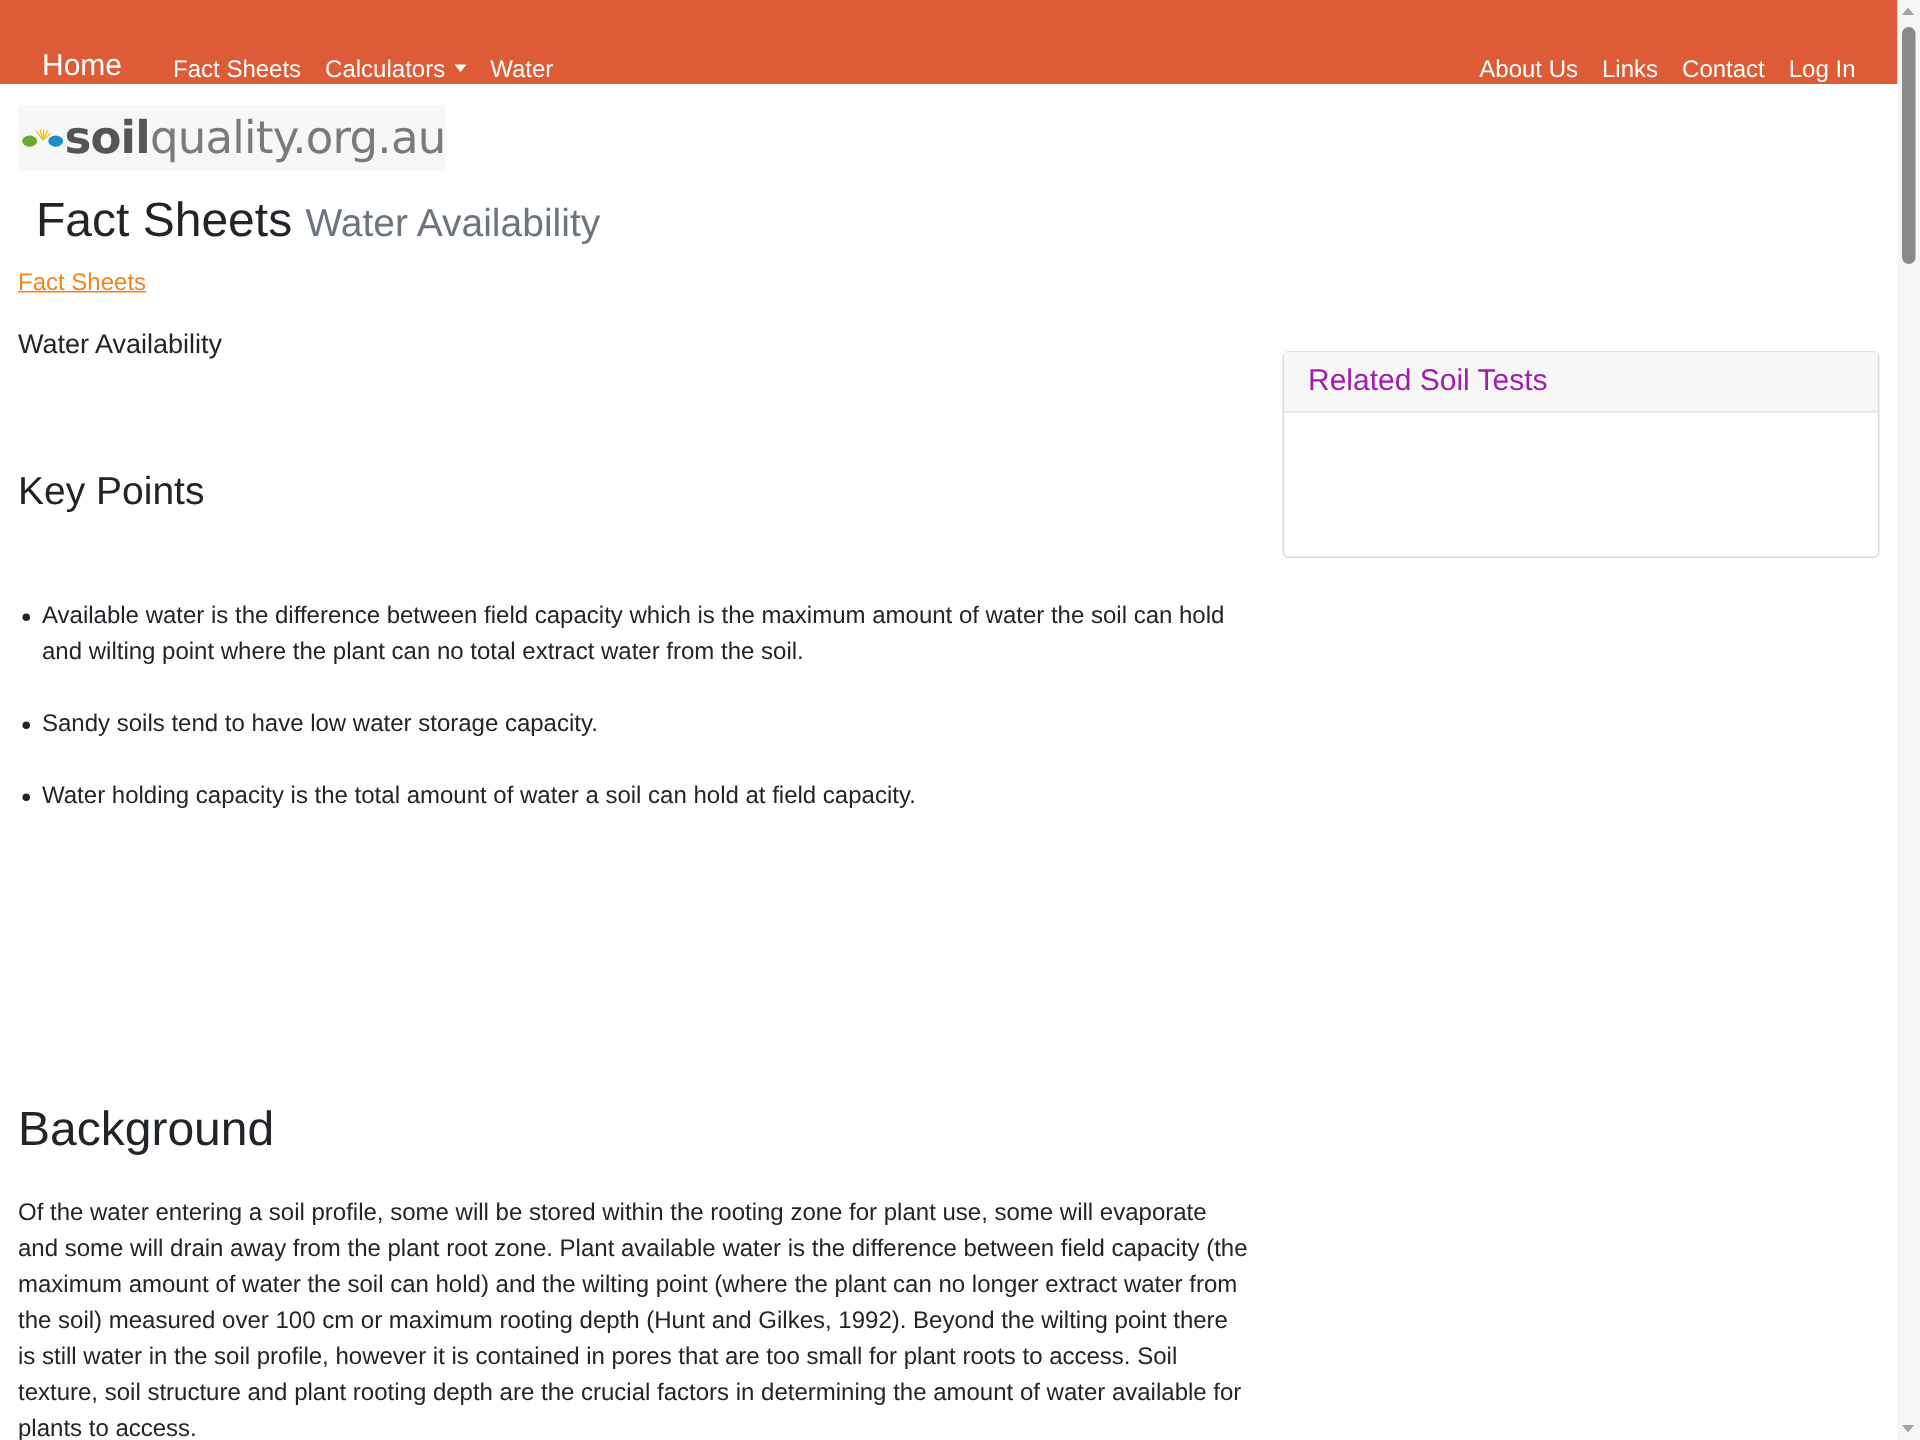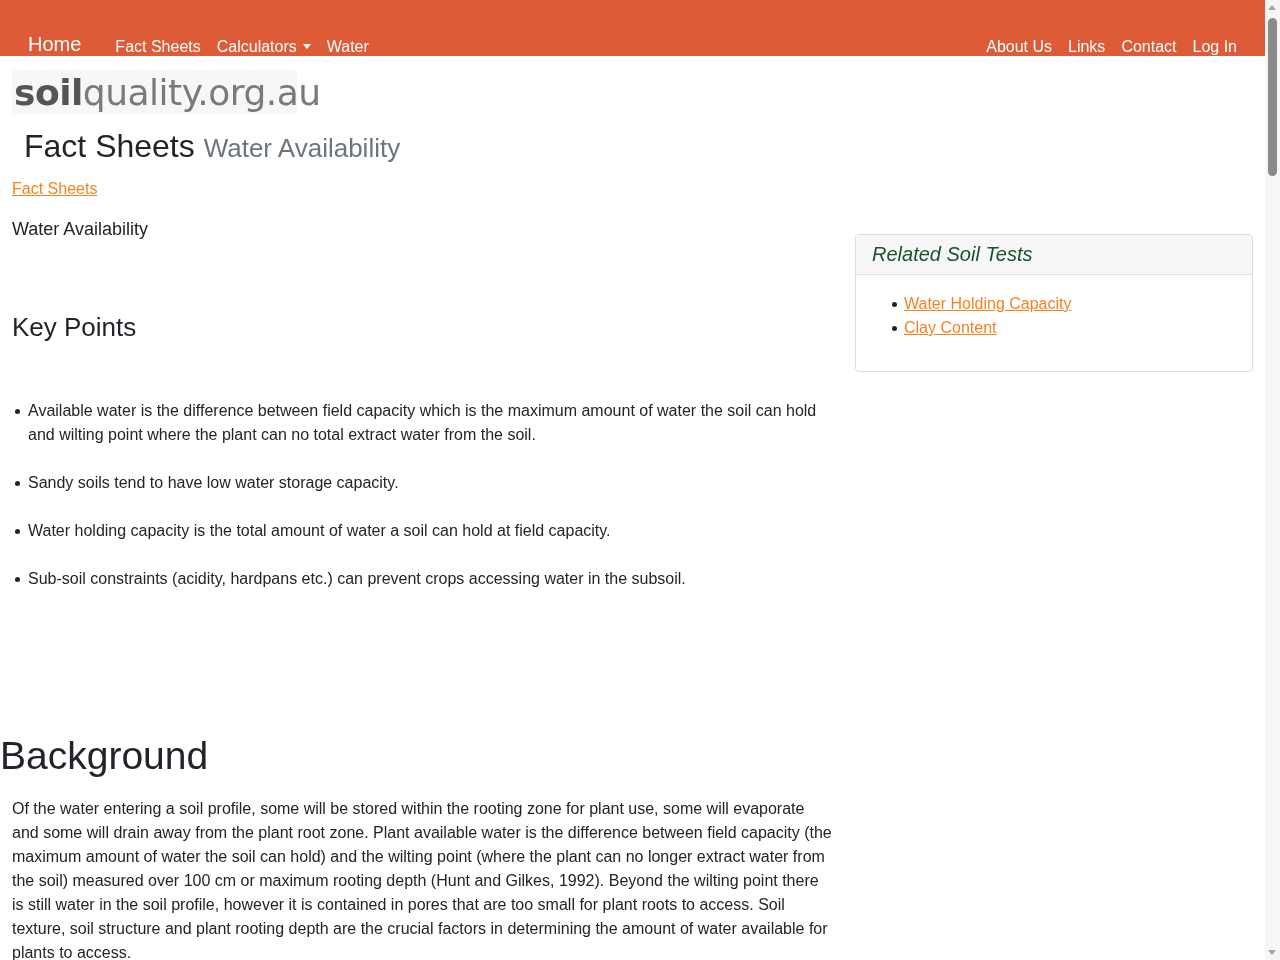--- a/index.html
+++ b/index.html
@@ -29,39 +29,39 @@
       border-left: 4px solid transparent; border-right: 4px solid transparent; border-bottom: 5px solid #a3a3a3; }
     .scroll-down { position: absolute; bottom: 5px; left: 3px; width: 0; height: 0;
       border-left: 4px solid transparent; border-right: 4px solid transparent; border-top: 5px solid #a3a3a3; }
     .scroll-thumb { position: absolute; top: 18px; left: 3px; width: 9px; height: 158px; background: #8a8a8a; border-radius: 5px; }
 
     .logo {
       position: absolute; left: 12px; top: 70px; width: 285px; height: 44px; background: #f7f7f7;
       display: flex; align-items: center;
     }
     .logo-mark { width: 70px; height: 34px; margin-left: 2px; }
-    .logo-text { font-size: 36px; color: #7a7a7a; letter-spacing: -0.5px; font-family: "DejaVu Sans", sans-serif; }
+    .logo-text { font-size: 30px; color: #7a7a7a; letter-spacing: -0.5px; font-family: "DejaVu Sans", sans-serif; }
     .logo-text b { color: #555; font-weight: bold; }
 
     .page-title { position: absolute; left: 24px; top: 128px; margin: 0; font-size: 32px; font-weight: normal; color: #212529; }
     .page-title small { font-size: 26px; color: #6c757d; }
     .crumb { position: absolute; left: 12px; top: 180px; font-size: 16px; color: #f5821f; text-decoration: underline; }
     .subtitle { position: absolute; left: 12px; top: 219px; font-size: 18px; color: #212529; }
 
     .h-key { position: absolute; left: 12px; top: 312px; margin: 0; font-size: 26px; font-weight: normal; }
     .points { position: absolute; left: 12px; top: 399px; width: 820px; margin: 0; padding: 0; list-style: none; }
     .points li { position: relative; padding-left: 16px; font-size: 16px; line-height: 24px; margin-bottom: 24px; }
     .points li::before { content: ""; position: absolute; left: 3px; top: 10px; width: 5px; height: 5px; background: #212529; border-radius: 50%; }
 
-    .h-bg { position: absolute; left: 0; top: 734px; margin: 0; font-size: 39px; font-weight: normal; text-align: center; }
+    .h-bg { position: absolute; left: 12px; top: 734px; margin: 0; font-size: 32px; font-weight: normal; text-align: center; }
     .bg-text { position: absolute; left: 12px; top: 797px; width: 822px; margin: 0; font-size: 16px; line-height: 24px; }
 
     .card { position: absolute; left: 855px; top: 234px; width: 398px; height: 138px;
       border: 1px solid #dcdcdc; border-radius: 4px; background: #fff; }
-    .card-header { height: 40px; background: #f7f7f7; border-bottom: 1px solid #e3e3e3; padding: 8px 16px; font-size: 20px; color: #14532d; font-style: italic; }
+    .card-header { height: 40px; background: #f7f7f7; border-bottom: 1px solid #e3e3e3; padding: 8px 16px; font-size: 20px; color: #a21caf; }
     .card-list { margin: 17px 0 0 0; padding-left: 48px; list-style: none; }
     .card-list li { position: relative; font-size: 16px; line-height: 24px; }
     .card-list li::before { content: ""; position: absolute; left: -12px; top: 10px; width: 5px; height: 5px; background: #212529; border-radius: 50%; }
     .card-list a { color: #f5821f; text-decoration: underline; }
   </style>
 </head>
 <body>
 
 <nav class="navbar">
   <a class="brand">Home</a>
@@ -101,25 +101,20 @@
 
 <h1 class="page-title"><span>Fact Sheets</span> <small>Water Availability</small></h1>
 <a class="crumb">Fact Sheets</a>
 <div class="subtitle">Water Availability</div>
 
 <h2 class="h-key">Key Points</h2>
 <ul class="points">
   <li>Available water is the difference between field capacity which is the maximum amount of water the soil can hold and wilting point where the plant can no total extract water from the soil.</li>
   <li>Sandy soils tend to have low water storage capacity.</li>
   <li>Water holding capacity is the total amount of water a soil can hold at field capacity.</li>
-  <li>Sub-soil constraints (acidity, hardpans etc.) can prevent crops accessing water in the subsoil.</li>
 </ul>
 
 <h2 class="h-bg">Background</h2>
 <p class="bg-text">Of the water entering a soil profile, some will be stored within the rooting zone for plant use, some will evaporate and some will drain away from the plant root zone. Plant available water is the difference between field capacity (the maximum amount of water the soil can hold) and the wilting point (where the plant can no longer extract water from the soil) measured over 100 cm or maximum rooting depth (Hunt and Gilkes, 1992). Beyond the wilting point there is still water in the soil profile, however it is contained in pores that are too small for plant roots to access. Soil texture, soil structure and plant rooting depth are the crucial factors in determining the amount of water available for plants to access.</p>
 
 <div class="card">
   <div class="card-header">Related Soil Tests</div>
-  <ul class="card-list">
-    <li><a>Water Holding Capacity</a></li>
-    <li><a>Clay Content</a></li>
-  </ul>
 </div>
 
 </body></html>

